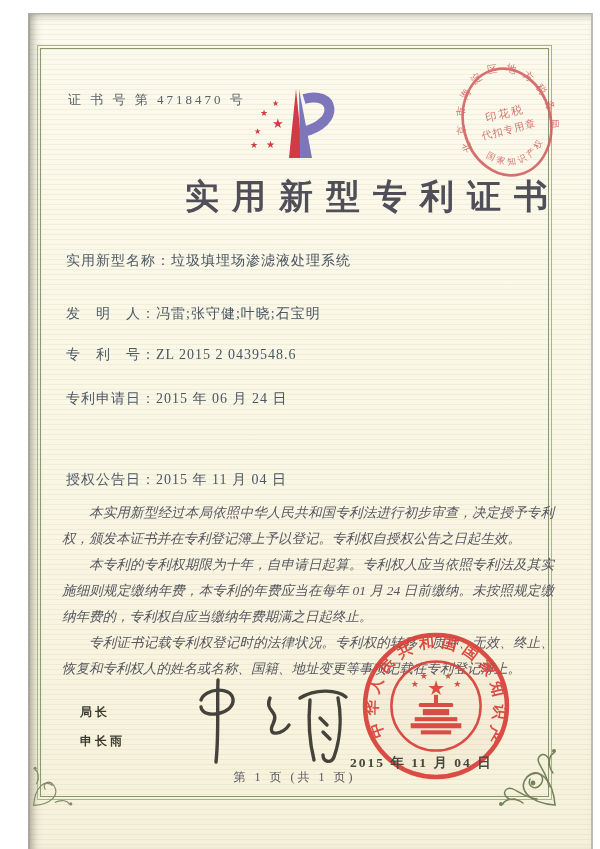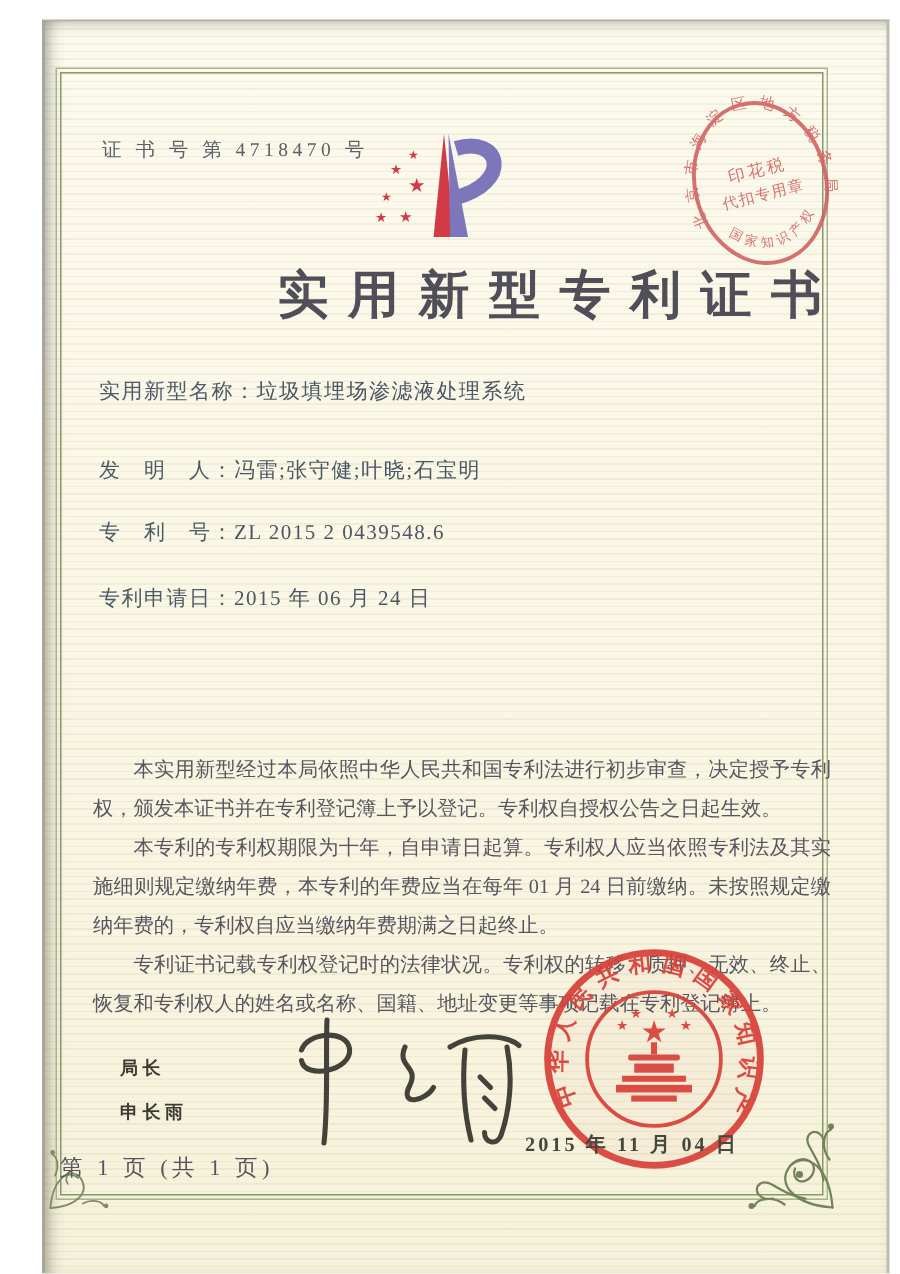--- a/index.html
+++ b/index.html
@@ -39,37 +39,37 @@
   }
   .field-row{
     position:absolute;left:36px;right:40px;
     font-size:14px;color:#4e5a66;letter-spacing:1px;white-space:nowrap;
   }
   .field-row .lbl{color:#4e5a66;}
   .field-row .val{color:#4a5662;}
   .paras{
     position:absolute;left:32px;top:486px;width:492px;
     font-size:13.5px;line-height:26px;color:#565660;
-    text-align:justify;
+    font-style:italic;text-align:justify;
   }
   .paras p{margin:0;text-indent:2em;}
   .signer{
     position:absolute;left:50px;top:684px;
     font-family:"Liberation Sans", sans-serif;
     font-size:12px;color:#3c3c34;font-weight:700;letter-spacing:3px;line-height:29px;
   }
   .signature{position:absolute;left:158px;top:658px;width:168px;height:98px;}
   .seal{position:absolute;left:330px;top:616px;width:152px;height:152px;opacity:.93;}
   .seal-date{
     position:absolute;left:320px;top:740px;z-index:3;
     font-size:13.5px;color:#45483c;font-weight:600;letter-spacing:2px;
   }
   .footer-page{
     position:absolute;left:10px;right:42px;top:755px;
-    text-align:left;font-size:15px;color:#55555e;letter-spacing:3px;
+    text-align:center;font-size:12px;color:#55555e;letter-spacing:3px;
   }
   .corner-br{position:absolute;right:34px;bottom:42px;width:80px;height:80px;}
   .corner-bl{position:absolute;left:2px;bottom:42px;width:62px;height:62px;transform:scaleX(-1);}
 </style>
 </head>
 <body>
 
 <div class="paper">
 
   <div class="frame"></div>
@@ -142,20 +142,23 @@
     <span class="lbl">实用新型名称：</span><span class="val">垃圾填埋场渗滤液处理系统</span>
   </div>
   <div class="field-row" style="top:291px">
     <span class="lbl">发　明　人：</span><span class="val">冯雷;张守健;叶晓;石宝明</span>
   </div>
   <div class="field-row" style="top:332px">
     <span class="lbl">专　利　号：</span><span class="val">ZL 2015 2 0439548.6</span>
   </div>
   <div class="field-row" style="top:376px">
     <span class="lbl">专利申请日：</span><span class="val">2015 年 06 月 24 日</span>
+  </div>
+  <div class="field-row" style="top:457px">
+    <span class="lbl">授权公告日：</span><span class="val">2015 年 11 月 04 日</span>
   </div>
 
   <div class="paras">
     <p>本实用新型经过本局依照中华人民共和国专利法进行初步审查，决定授予专利权，颁发本证书并在专利登记簿上予以登记。专利权自授权公告之日起生效。</p>
     <p>本专利的专利权期限为十年，自申请日起算。专利权人应当依照专利法及其实施细则规定缴纳年费，本专利的年费应当在每年 01 月 24 日前缴纳。未按照规定缴纳年费的，专利权自应当缴纳年费期满之日起终止。</p>
     <p>专利证书记载专利权登记时的法律状况。专利权的转移、质押、无效、终止、恢复和专利权人的姓名或名称、国籍、地址变更等事项记载在专利登记簿上。</p>
   </div>
 
   <div class="signer">
     <div>局长</div>

